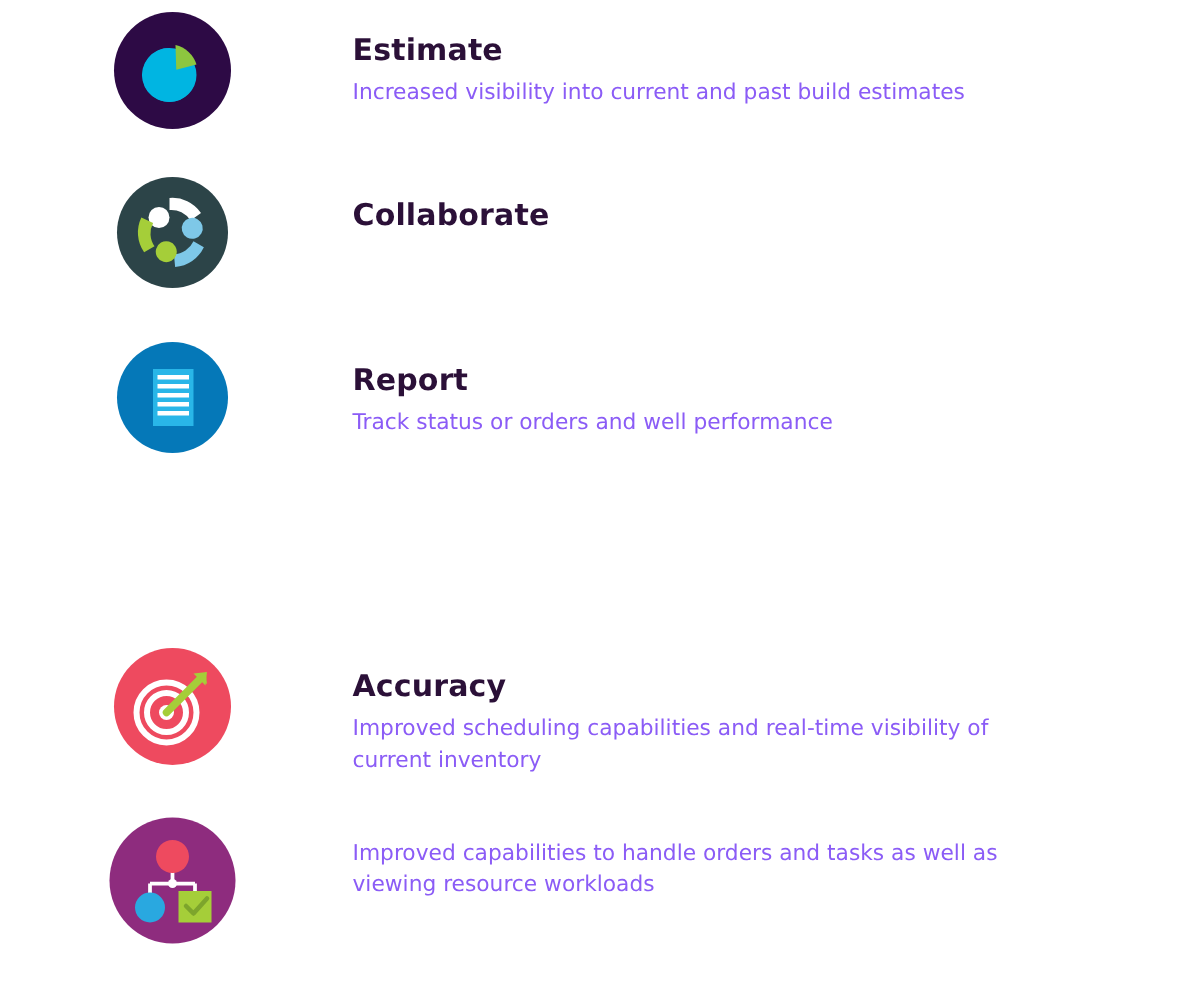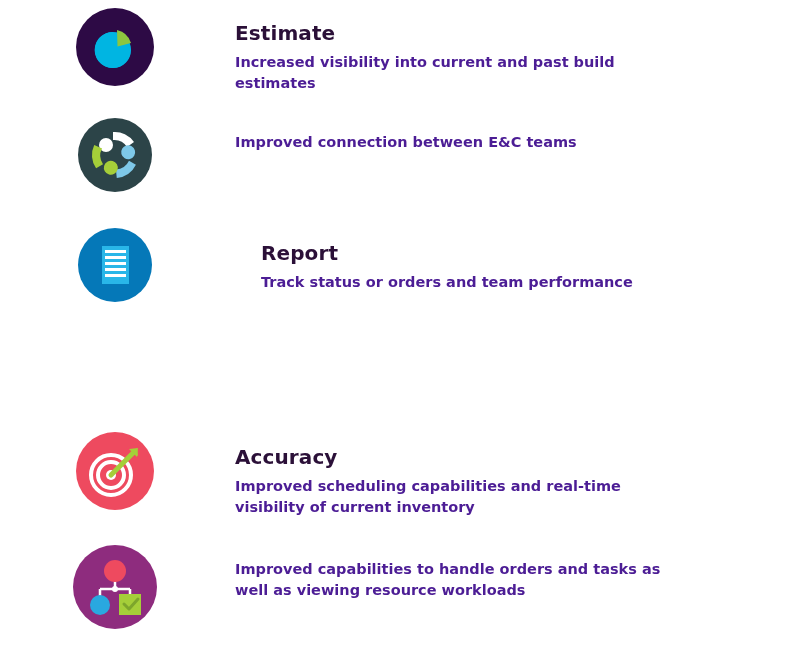--- a/index.html
+++ b/index.html
@@ -63,31 +63,31 @@
     color: #2b1038;
     letter-spacing: 0.1px;
     line-height: 1.1;
     margin: 0 0 8px 0;
     white-space: nowrap;
   }
 
   .benefit-desc {
     font-family: "DejaVu Sans", "Liberation Sans", sans-serif;
     font-size: 14.5px;
-    font-weight: bold;
-    color: #4c1d95;
+    font-weight: normal;
+    color: #8b5cf6;
     line-height: 1.45;
     margin: 0;
     max-width: 430px;
   }
 
   
   .row-0 { top: 8px; }
   .row-1 { top: 118px; }
-  .row-2 { top: 228px; gap: 26px; }
+  .row-2 { top: 228px; }
   .row-3 { top: 330px; }
   .row-4 { top: 432px; }
   .row-5 { top: 545px; }
 </style>
 </head>
 <body>
 
 <div class="benefits-list">
 
   <div class="benefit-row row-0">
@@ -121,42 +121,42 @@
             </g>
             <g transform="rotate(240)">
               <path d="M -2 -23 A 23 23 0 0 1 19 -13 L 12 -8 A 15 15 0 0 0 -2 -15 Z" fill="#a5ce39"></path>
               <circle cx="-9" cy="-10" r="7" fill="#a5ce39"></circle>
             </g>
           </g>
         </svg>
       </span>
     </div>
     <div class="text-wrap">
-      <p class="benefit-desc">Improved connection between E&amp;C teams</p>
+      <h3 class="benefit-title">Collaborate</h3>
     </div>
   </div>
 
   <div class="benefit-row row-2">
     <div class="icon-wrap">
       <span class="icon-circle" style="width:74px;height:74px;background:#0578b8;">
         <svg viewBox="0 0 74 74" aria-hidden="true">
           <rect x="24" y="18" width="27" height="38" fill="#29b6e8"></rect>
           <g fill="#ffffff">
             <rect x="27" y="22" width="21" height="3"></rect>
             <rect x="27" y="28" width="21" height="3"></rect>
             <rect x="27" y="34" width="21" height="3"></rect>
             <rect x="27" y="40" width="21" height="3"></rect>
             <rect x="27" y="46" width="21" height="3"></rect>
           </g>
         </svg>
       </span>
     </div>
     <div class="text-wrap">
       <h3 class="benefit-title">Report</h3>
-      <p class="benefit-desc">Track status or orders and team performance</p>
+      <p class="benefit-desc">Track status or orders and well performance</p>
     </div>
   </div>
 
 
   <div class="benefit-row row-4">
     <div class="icon-wrap">
       <span class="icon-circle" style="width:78px;height:78px;background:#ee4a5f;">
         <svg viewBox="0 0 78 78" aria-hidden="true">
           <g fill="none" stroke="#ffffff" stroke-width="4">
             <circle cx="35" cy="43" r="20"></circle>

